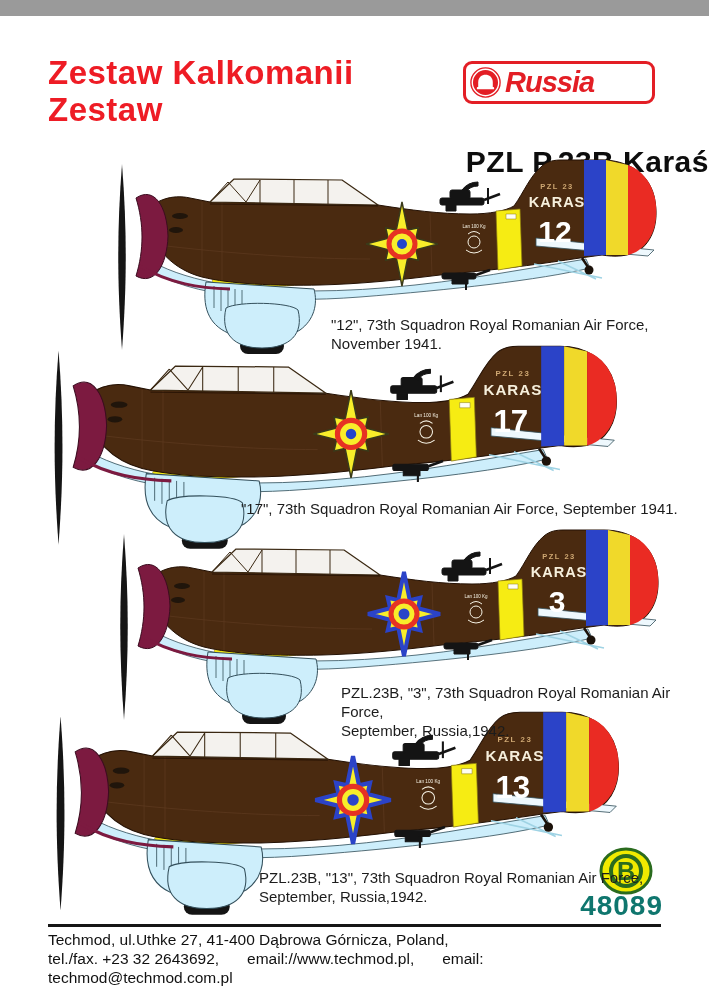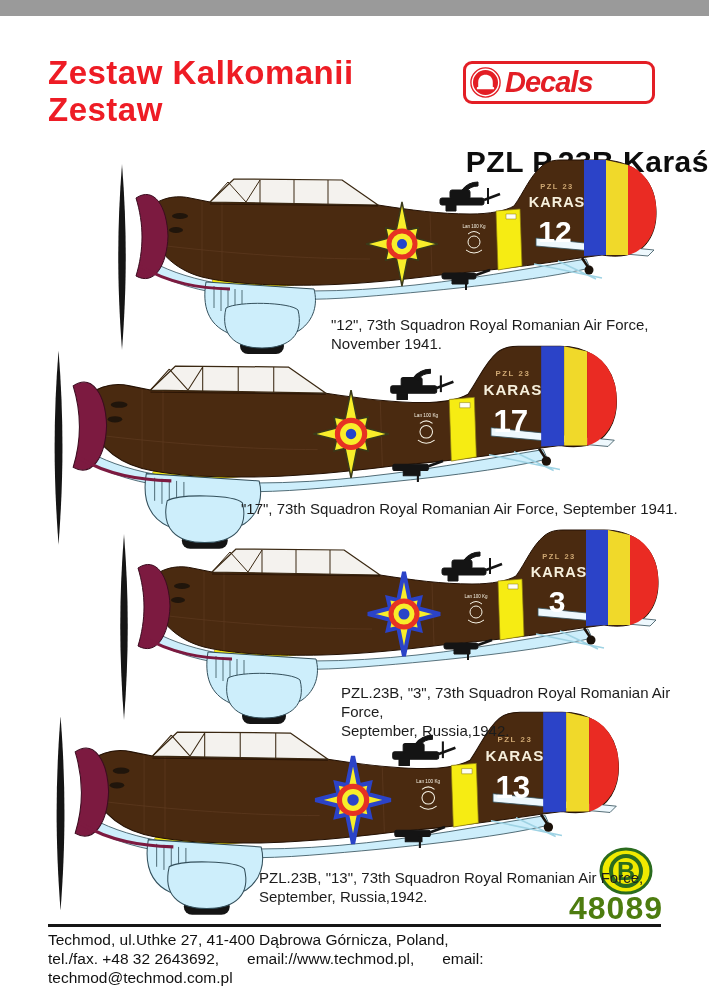--- a/index.html
+++ b/index.html
@@ -30,21 +30,21 @@
     font-size:30px;font-weight:bold;color:#0d0d0d;letter-spacing:.5px;
   }
   .profile{position:absolute;}
   .caption{
     position:absolute;font-size:15px;line-height:19px;color:#1c1c1c;z-index:5;
   }
   
   .badge-b{position:absolute;left:599px;top:831px;width:54px;height:48px;}
   .catalog-no{
     position:absolute;right:46px;top:874px;
-    font-size:32px;font-weight:bold;color:#4d7c0f;letter-spacing:1px;
+    font-size:28px;font-weight:bold;color:#0f766e;letter-spacing:1px;
   }
   .footer-rule{position:absolute;left:48px;top:908px;width:613px;height:3px;background:#161616;}
   .footer{
     position:absolute;left:48px;top:914px;width:620px;
     font-size:15.5px;line-height:19px;color:#111;
   }
   .footer .gap{margin-right:28px;}
 </style>
 </head>
 <body>
@@ -138,21 +138,21 @@
   </div>
 
   <div class="logo-box">
     <svg class="logo-circle" viewBox="0 0 34 34">
       <circle cx="17" cy="17" r="14.5" fill="#e31e25"></circle>
       <circle cx="17" cy="17" r="14.5" fill="none" stroke="#fff" stroke-width="1.5"></circle>
       <circle cx="17" cy="17" r="16" fill="none" stroke="#e31e25" stroke-width="1.5"></circle>
       <path d="M9,22 L25,22 L25,17 C25,11 21,8.5 17,8.5 C13,8.5 9,11 9,17 Z" fill="#fff"></path>
       <rect x="7.5" y="22" width="19" height="2.5" rx="1" fill="#fff"></rect>
     </svg>
-    <span class="logo-text">Decals</span>
+    <span class="logo-text">Russia</span>
   </div>
 
   <div class="sheet-title">PZL P.23B Karaś</div>
 
   <svg class="profile" style="left:110px;top:142px" width="560" height="198" viewBox="0 0 560 198">
     <use href="#airframe"></use>
     <use href="#rudder-stripes"></use>
     <use href="#emblem-dark" transform="translate(292,86)"></use>
     <text x="447" y="31" text-anchor="middle" font-family="Liberation Sans,sans-serif" font-weight="bold" font-size="7.5" letter-spacing="1.5" fill="#cfa873">PZL 23</text>
     <text x="447" y="49" text-anchor="middle" font-family="Liberation Sans,sans-serif" font-weight="bold" font-size="14.5" letter-spacing="1" fill="#f6efdc">KARAS</text>
@@ -209,17 +209,17 @@
     <ellipse cx="27" cy="24" rx="25" ry="22" fill="#f0ea00" stroke="#2a6b1e" stroke-width="3"></ellipse>
     <circle cx="27" cy="24" r="15" fill="none" stroke="#2a6b1e" stroke-width="4"></circle>
     <text x="27" y="33" text-anchor="middle" font-family="Liberation Sans,sans-serif" font-weight="bold" font-size="25" fill="#2a6b1e">B</text>
   </svg>
   <div class="catalog-no">48089</div>
 
   <div class="footer-rule"></div>
   <div class="footer">
     <div>Techmod, ul.Uthke 27, 41-400 Dąbrowa Górnicza, Poland,</div>
     <div>
-      <span class="gap">tel./fax. +48 32 2643692,</span><span class="gap">email://www.techmod.pl,</span><span>email: techmod@techmod.com.pl</span>
+      <span class="gap">tel./fax. +23 32 2643692,</span><span class="gap">email://www.techmod.pl,</span><span>email: techmod@techmod.com.pl</span>
     </div>
   </div>
 
 </div>
 
 </body></html>

